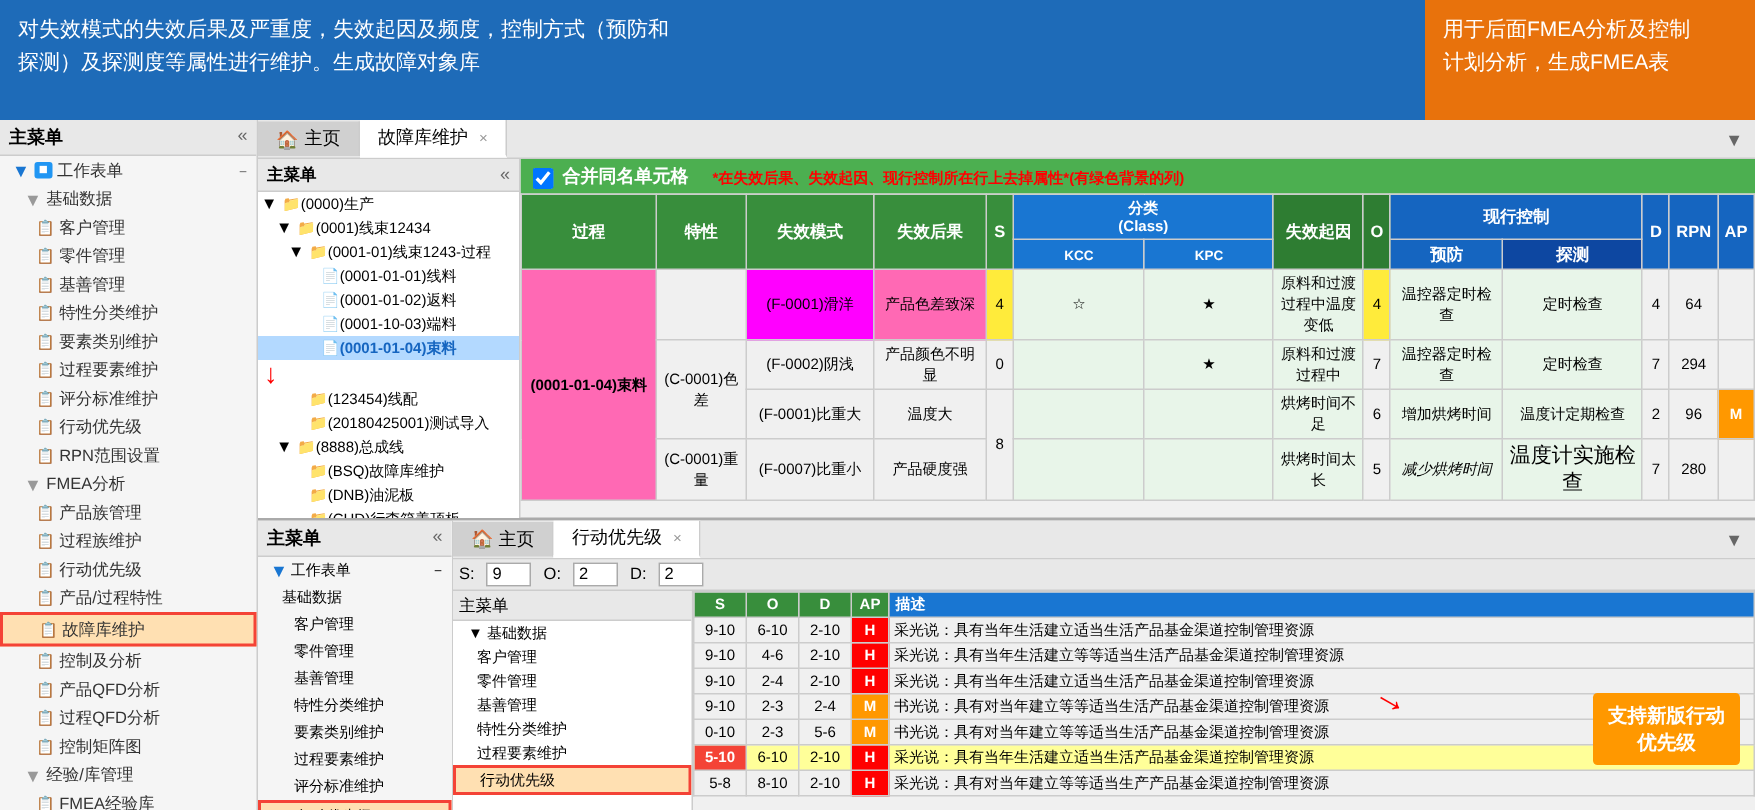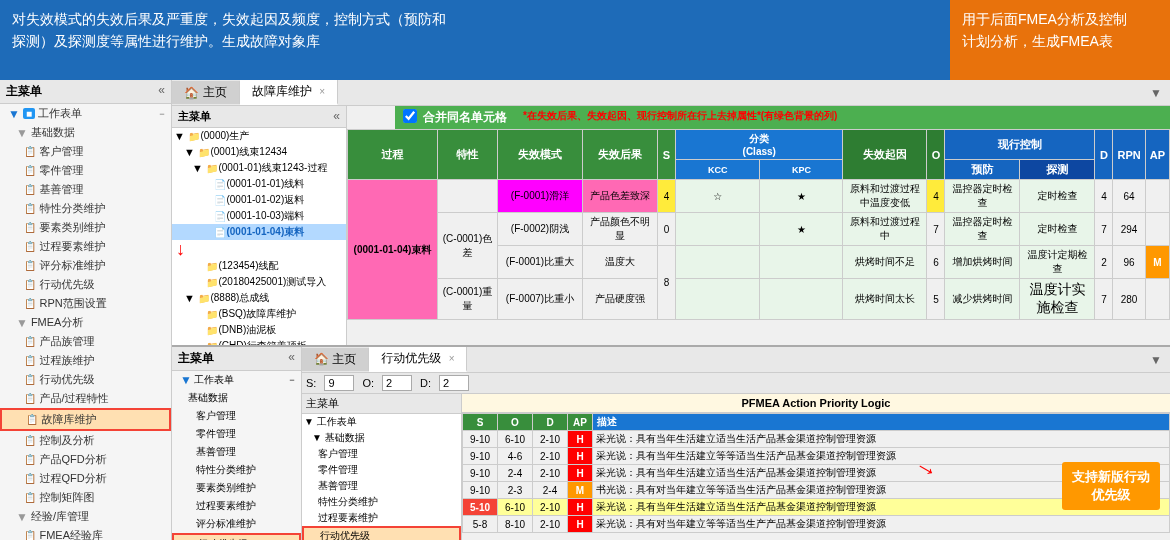--- a/index.html
+++ b/index.html
@@ -38,21 +38,21 @@
     
     .tree-panel { width: 175px; border-right: 1px solid #ccc; background: #fff; overflow-y: auto; overflow-x: hidden; }
     .tree-header { display: flex; background: #e8e8e8; border-bottom: 1px solid #ccc; }
     .tree-title { flex: 1; padding: 3px 6px; font-size: 11px; font-weight: bold; }
 
     .tree-item { display: flex; align-items: center; padding: 1px 2px; font-size: 11px; cursor: pointer; white-space: nowrap; }
     .tree-expand { width: 14px; flex-shrink: 0; }
 
     
     .fmea-table-area { flex: 1; overflow: auto; position: relative; }
-    .merge-header { background: #4caf50; color: white; padding: 3px 8px; font-size: 12px; font-weight: bold; display: flex; align-items: flex-start; gap: 6px; margin-left: 48px; }
+    .merge-header { background: #4caf50; color: white; padding: 3px 8px; font-size: 12px; font-weight: bold; display: flex; align-items: flex-end; gap: 6px; }
     .merge-checkbox { width: 14px; height: 14px; }
     .red-note { color: red; font-size: 10px; margin-left: 10px; }
 
     .fmea-table { border-collapse: collapse; width: 100%; font-size: 10px; }
     .fmea-table th, .fmea-table td { border: 1px solid #ccc; padding: 2px 4px; text-align: center; vertical-align: middle; }
     .fmea-table th { background: #388e3c; color: white; font-size: 11px; }
 
     
     .bottom-section { height: 195px; display: flex; border-top: 2px solid #aaa; overflow: hidden; }
     .bottom-left-sidebar { width: 130px; background: #f5f5f5; border-right: 1px solid #ccc; overflow-y: auto; }
@@ -298,32 +298,32 @@
             </div>
             <table class="fmea-table">
               <thead>
                 <tr>
                   <th rowspan="2" style="background:#388e3c; width:90px;">过程</th>
                   <th rowspan="2" style="background:#388e3c; width:60px;">特性</th>
                   <th rowspan="2" style="background:#388e3c; width:85px;">失效模式</th>
                   <th rowspan="2" style="background:#388e3c; width:75px;">失效后果</th>
                   <th rowspan="2" style="background:#388e3c; width:18px;">S</th>
                   <th colspan="2" style="background:#1976d2; width:40px; font-size:10px;">分类<br>(Class)</th>
-                  <th rowspan="2" style="background:#2e7d32; width:84px;">失效起因</th>
+                  <th rowspan="2" style="background:#2e7d32; width:60px;">失效起因</th>
                   <th rowspan="2" style="background:#2e7d32; width:18px;">O</th>
                   <th colspan="2" style="background:#1565c0;">现行控制</th>
                   <th rowspan="2" style="background:#1565c0; width:18px;">D</th>
                   <th rowspan="2" style="background:#1565c0; width:28px;">RPN</th>
                   <th rowspan="2" style="background:#1565c0; width:22px;">AP</th>
                 </tr>
                 <tr>
                   <th style="background:#1976d2; font-size:9px;">KCC</th>
                   <th style="background:#1976d2; font-size:9px;">KPC</th>
                   <th style="background:#1565c0; width:75px;">预防</th>
-                  <th style="background:#0d47a1; width:75px;">探测</th>
+                  <th style="background:#0d47a1; width:93px;">探测</th>
                 </tr>
               </thead>
               <tbody>
 
                 <tr>
                   <td rowspan="4" style="background:#ff69b4; font-size:10px; font-weight:bold; text-align:center;">(0001-01-04)束料</td>
                   <td style=""></td>
                   <td style="background:#ff00ff; font-size:10px;">(F-0001)滑洋</td>
                   <td style="background:#ff69b4; font-size:10px;">产品色差致深</td>
                   <td style="background:#ffeb3b;">4</td>
@@ -370,21 +370,21 @@
                 </tr>
 
                 <tr>
                   <td rowspan="1" style="font-size:10px;">(C-0001)重量</td>
                   <td style="font-size:10px;">(F-0007)比重小</td>
                   <td style="font-size:10px;">产品硬度强</td>
                   <td style="background:#e8f5e9;"></td>
                   <td style="background:#e8f5e9;"></td>
                   <td style="background:#e8f5e9; font-size:10px;">烘烤时间太长</td>
                   <td>5</td>
-                  <td style="background:#e8f5e9; font-size:10px;">减少烘烤时间</td>
+                  <td style="background:#e8f5e9; font-size:10px;font-style:italic;">减少烘烤时间</td>
                   <td style="background:#e8f5e9; font-size:14px;font-family:Liberation Mono, monospace;">温度计实施检查</td>
                   <td>7</td>
                   <td>280</td>
                   <td></td>
                 </tr>
               </tbody>
             </table>
           </div>
         </div>
 
@@ -451,23 +451,20 @@
               <span>O:</span>
               <input type="text" class="bottom-input" value="2" style="">
               <span>D:</span>
               <input type="text" class="bottom-input" value="2" style="">
             </div>
 
             <div style="display:flex; flex:1; overflow:hidden;">
 
               <div class="bottom-tree">
                 <div style="padding:2px 4px; background:#e8e8e8; border-bottom:1px solid #ccc; font-size:11px;">主菜单</div>
-                <div class="tree-item">
-                  <span style="font-size:10px;">▼ 工作表单</span>
-                </div>
                 <div class="tree-item indent-1" style="padding-left:10px;">
                   <span style="font-size:10px;">▼ 基础数据</span>
                 </div>
                 <div class="tree-item" style="padding-left:16px;">
                   <span style="font-size:10px;">客户管理</span>
                 </div>
                 <div class="tree-item" style="padding-left:16px;">
                   <span style="font-size:10px;">零件管理</span>
                 </div>
                 <div class="tree-item" style="padding-left:16px;">
@@ -479,21 +476,20 @@
                 <div class="tree-item" style="padding-left:16px;">
                   <span style="font-size:10px;">过程要素维护</span>
                 </div>
                 <div class="tree-item selected-highlight" style="padding-left:16px; background:#ffe0b2; border:1px solid #f44336;">
                   <span style="font-size:10px;">行动优先级</span>
                 </div>
 
               </div>
 
               <div style="flex:1; overflow:auto; position:relative;">
-                <div class="pfmea-title">PFMEA Action Priority Logic</div>
                 <table class="bottom-table">
                   <thead>
                     <tr>
                       <th style="width:35px;">S</th>
                       <th style="width:35px;">O</th>
                       <th style="width:35px;">D</th>
                       <th style="width:25px;">AP</th>
                       <th style="background:#1976d2; text-align:left; padding-left:4px;">描述</th>
                     </tr>
                   </thead>
@@ -516,20 +512,27 @@
                       <td>9-10</td>
                       <td>2-4</td>
                       <td>2-10</td>
                       <td style="background:red; color:white; font-weight:bold;">H</td>
                       <td style="font-size:10px; text-align:left;">采光说：具有当年生活建立适当生活产品基金渠道控制管理资源</td>
                     </tr>
                     <tr>
                       <td>9-10</td>
                       <td>2-3</td>
                       <td>2-4</td>
+                      <td style="background:#ff9800; color:white; font-weight:bold;">M</td>
+                      <td style="font-size:10px; text-align:left;">书光说：具有对当年建立等等适当生活产品基金渠道控制管理资源</td>
+                    </tr>
+                    <tr>
+                      <td>0-10</td>
+                      <td>2-3</td>
+                      <td>5-6</td>
                       <td style="background:#ff9800; color:white; font-weight:bold;">M</td>
                       <td style="font-size:10px; text-align:left;">书光说：具有对当年建立等等适当生活产品基金渠道控制管理资源</td>
                     </tr>
                     <tr style="background:#ffff99;">
                       <td style="background:#f44336; color:white; font-weight:bold;">5-10</td>
                       <td>6-10</td>
                       <td>2-10</td>
                       <td style="background:red; color:white; font-weight:bold;">H</td>
                       <td style="font-size:10px; text-align:left; background:#ffff99;">采光说：具有当年生活建立适当生活产品基金渠道控制管理资源</td>
                     </tr>

